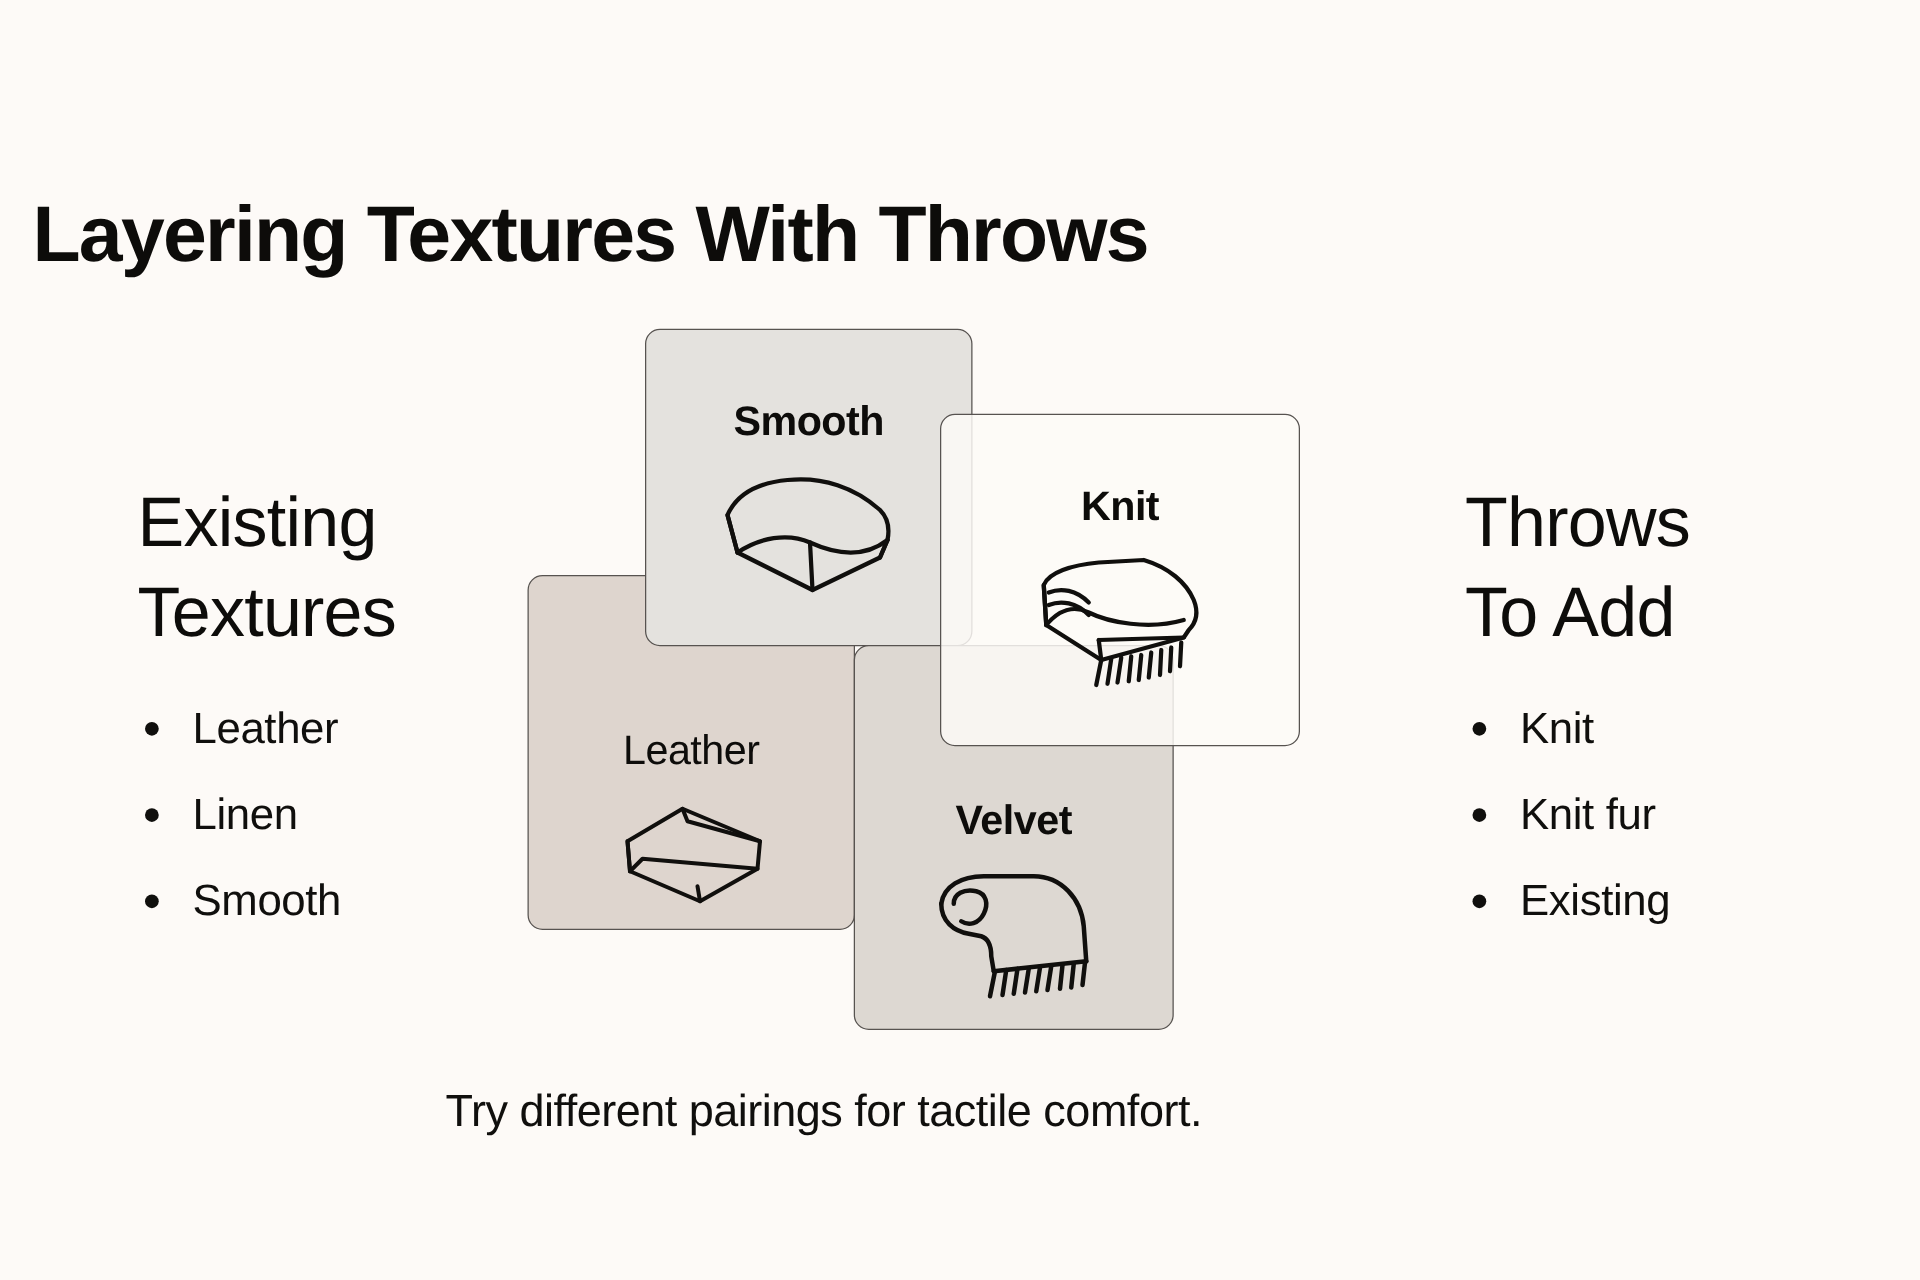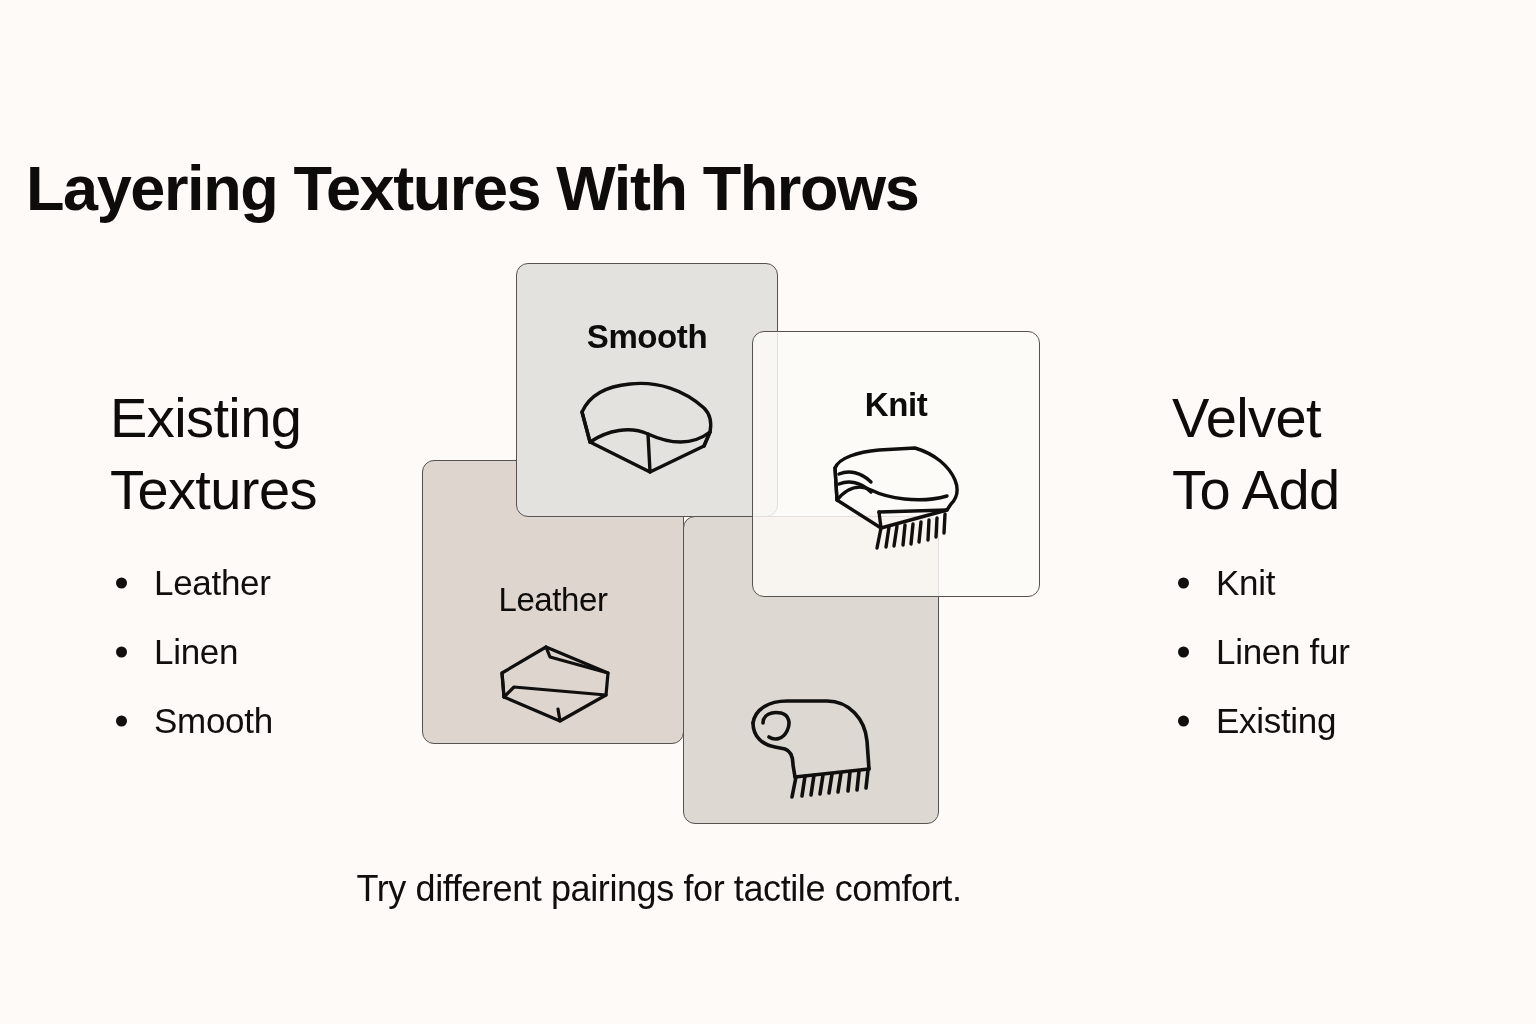--- a/index.html
+++ b/index.html
@@ -180,30 +180,30 @@
         <span>Linen</span>
       </li>
       <li>
         <span class="bullet"></span>
         <span>Smooth</span>
       </li>
     </ul>
   </div>
 
   <div class="column right">
-    <div class="col-heading">Velvet
+    <div class="col-heading">Throws
 To Add</div>
     <ul class="col-list">
       <li>
         <span class="bullet"></span>
         <span>Knit</span>
       </li>
       <li>
         <span class="bullet"></span>
-        <span>Linen fur</span>
+        <span>Knit fur</span>
       </li>
       <li>
         <span class="bullet"></span>
         <span>Existing</span>
       </li>
     </ul>
   </div>
 
   <div class="cards">
 
@@ -228,20 +228,21 @@
                    L132 74 L78 100 L18 70 Z"></path>
           <path d="M10 40 L18 70"></path>
           <path d="M18 70 C36 58 58 54 76 62 C98 72 120 74 138 60"></path>
           <path d="M138 60 L132 74"></path>
           <path d="M76 62 L78 100"></path>
         </svg>
       </div>
     </div>
 
     <div class="card" id="card-velvet">
+      <div class="card-label bold">Velvet</div>
       <div class="card-art">
         <svg width="140" height="110" viewBox="0 0 140 110" fill="none" stroke="#100f0d" stroke-width="3.6" stroke-linecap="round" stroke-linejoin="round">
           <path d="M12 30 C14 16 28 8 46 8 L86 8 C108 8 124 26 126 48 L128 76"></path>
           <path d="M12 30 C12 44 22 52 34 54 L44 56 C50 58 52 64 52 72 L54 84"></path>
           <path d="M22 30 C22 22 30 18 40 20 C48 22 50 30 46 38 C42 46 34 48 28 44"></path>
           <path d="M54 84 L128 76"></path>
           <path d="M55 84 L51 104"></path>
           <path d="M64 83 L61 103"></path>
           <path d="M73 82 L70 102"></path>
           <path d="M82 82 L79 101"></path>

